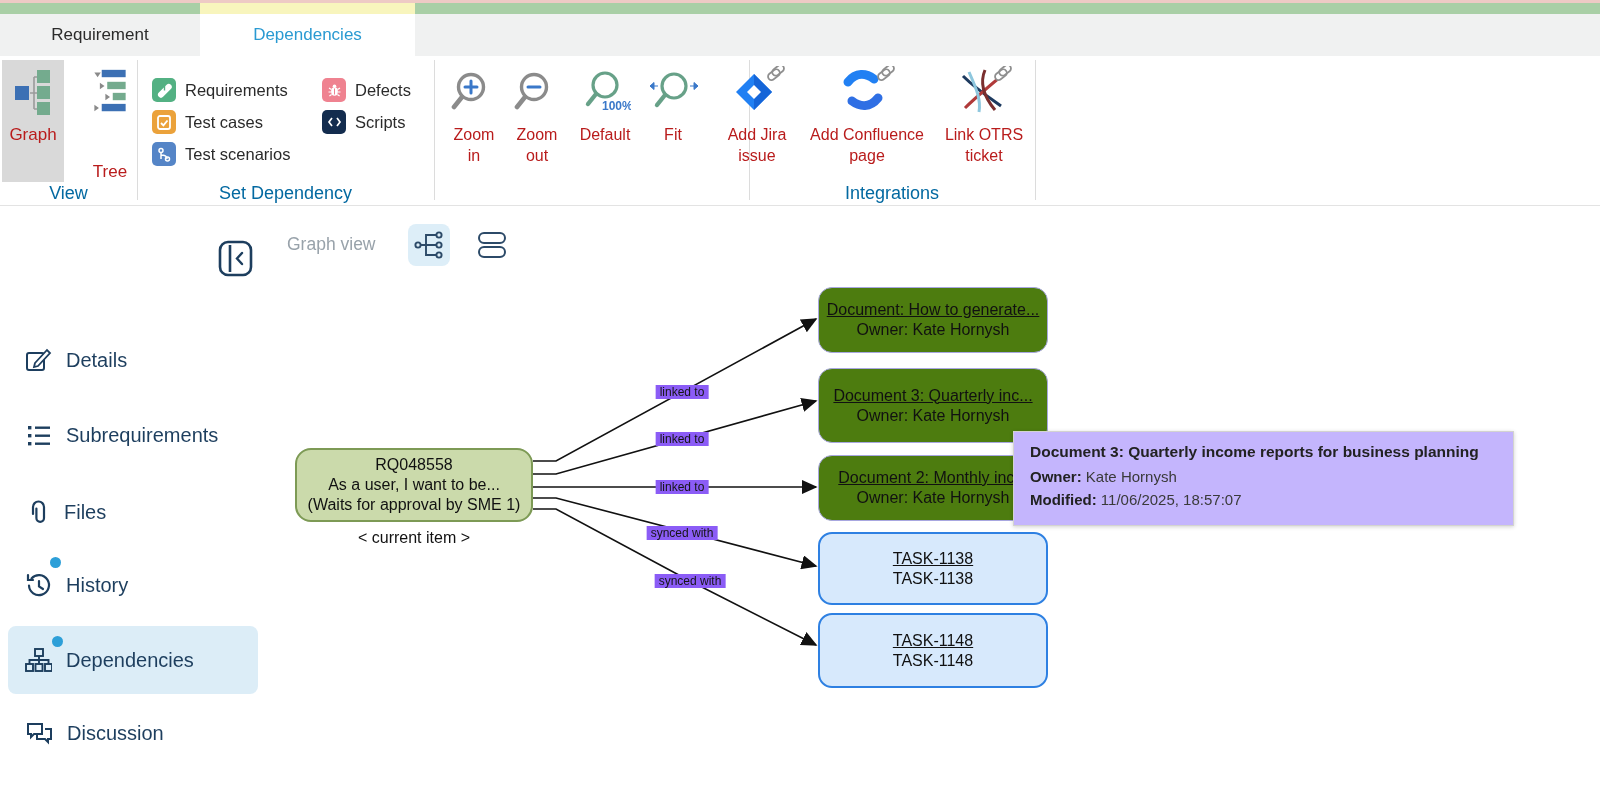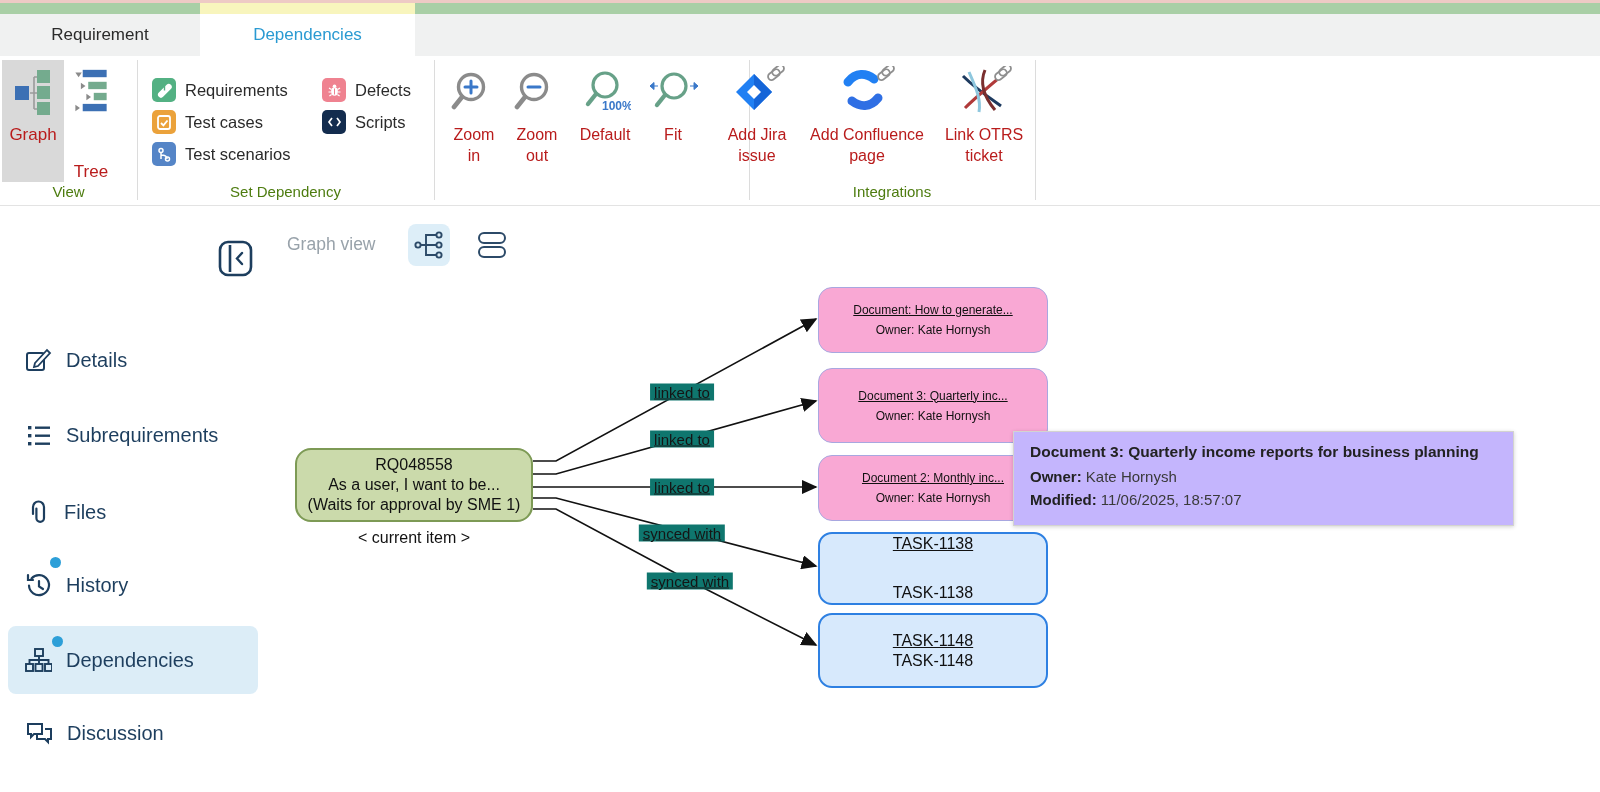--- a/index.html
+++ b/index.html
@@ -15,21 +15,21 @@
   
   .tabrow { left:0; top:14px; width:1600px; height:42px; background:#f0f1f1; }
   .tab { position:absolute; top:0; height:42px; display:flex; align-items:center; justify-content:center;
          font-size:17px; color:#2b2b2b; cursor:default;text-align:right; }
   .tab.req { left:0; width:200px; }
   .tab.dep { left:200px; width:215px; background:#ffffff; color:#2a9ad2; }
 
   
   .ribbon { left:0; top:56px; width:1600px; height:150px; background:#fff; border-bottom:1px solid #e3e3e3; }
   .rb-divider { position:absolute; top:4px; width:1px; height:140px; background:#dcdcdc; }
-  .rb-caption { position:absolute; top:127px; font-size:15px; color:#4d7c0f; text-align:center; }
+  .rb-caption { position:absolute; top:127px; font-size:18px; color:#0369a1; text-align:center; }
   .big-btn { position:absolute; top:4px; height:122px; display:flex; flex-direction:column; align-items:center; }
   .big-btn .lbl { font-size:17px; color:#b91c1c; margin-top:6px; text-align:center; line-height:21px; }
   .big-btn.sel { background:#d9d9d9; }
   .dep-item { position:absolute; display:flex; align-items:center; gap:9px; height:26px; }
   .dep-item .lbl { font-size:16.5px; color:#2b2b2b; }
   .sq-icon { width:24px; height:24px; border-radius:5px; display:flex; align-items:center; justify-content:center; flex:0 0 auto; }
 
   
   .side-item { position:absolute; left:8px; width:250px; height:48px; display:flex; align-items:center; gap:14px; padding-left:17px; border-radius:8px; }
   .side-item .lbl { font-size:20px; color:#1d3e5e; }
@@ -38,24 +38,24 @@
 
   
   .gv-label { font-size:17.5px; color:#98a2aa; }
   .icon-btn { position:absolute; display:flex; align-items:center; justify-content:center; border-radius:8px; }
   .icon-btn.sel { background:#ddeef8; }
 
   
   .gnode { position:absolute; display:flex; flex-direction:column; align-items:center; justify-content:center; text-align:center; z-index:2; }
   .gnode .t1 { text-decoration:underline; }
   .node-current { background:#cbdaab; border:2px solid #7d9a55; border-radius:16px; font-size:16px; line-height:20px; color:#111; }
-  .node-doc { background:#f9a8d4; border:1.5px solid #a8a7e0; border-radius:14px; font-size:12px; line-height:20px; color:#111; }
+  .node-doc { background:#4d7c0f; border:1.5px solid #a8a7e0; border-radius:14px; font-size:16px; line-height:20px; color:#111; }
   .node-task { background:#d7e9fc; border:2px solid #2e80e2; border-radius:14px; font-size:16px; line-height:20px; color:#111; }
   .node-caption { position:absolute; text-align:center; font-size:16px; color:#111; z-index:2; }
-  .edge-label { position:absolute; transform:translate(-50%,-50%); background:#0f766e; padding:0 4px; font-size:15px; color:#151515; z-index:3; white-space:nowrap;text-decoration:underline; }
+  .edge-label { position:absolute; transform:translate(-50%,-50%); background:#8b5cf6; padding:0 4px; font-size:12px; color:#151515; z-index:3; white-space:nowrap; }
   #edges { position:absolute; left:0; top:0; z-index:1; pointer-events:none; }
 
   
   .tooltip { left:1013px; top:431px; width:501px; height:95px; background:#c4b5fd; border:1px solid #d3d3d0;
              box-shadow:0 1px 4px rgba(0,0,0,.18); padding:11px 16px; z-index:6; }
   .tooltip .tt-title { font-size:15.5px; font-weight:bold; color:#222; margin-bottom:7px; }
   .tooltip .tt-row { font-size:15px; color:#3a3a3a; margin-bottom:6px; }
   .tooltip .tt-row b { color:#222; }
 </style>
 </head>
@@ -75,21 +75,21 @@
   <div class="big-btn sel" style="left:2px;width:62px;">
     <svg width="40" height="50" viewBox="0 0 40 50" style="margin-top:8px">
       <path d="M17 25 H21 M21 9 H26 M21 25 H26 M21 41 H26 M21 9 V41" stroke="#9a9a9a" stroke-width="1.6" fill="none"></path>
       <rect x="2" y="18" width="14" height="14" fill="#3c70b4"></rect>
       <rect x="24" y="2" width="13" height="13" fill="#74ab8e"></rect>
       <rect x="24" y="18" width="13" height="13" fill="#74ab8e"></rect>
       <rect x="24" y="34" width="13" height="13" fill="#74ab8e"></rect>
     </svg>
     <span class="lbl">Graph</span>
   </div>
-  <div class="big-btn" style="left:61px;width:60px;gap:41px;">
+  <div class="big-btn" style="left:80px;width:60px;gap:41px;">
     <svg width="38" height="50" viewBox="0 0 38 50" style="margin-top:8px">
       <path d="M2 5 l7 0 -3.5 5 z" fill="#8a8a8a"></path>
       <rect x="10" y="2" width="26" height="8" fill="#3c70b4"></rect>
       <path d="M8 16 l5 3.5 -5 3.5 z" fill="#8a8a8a"></path>
       <rect x="16" y="15" width="20" height="8" fill="#74ab8e"></rect>
       <path d="M14 28 l5 3.5 -5 3.5 z" fill="#8a8a8a"></path>
       <rect x="22" y="27" width="14" height="8" fill="#74ab8e"></rect>
       <path d="M2 40 l5 3.5 -5 3.5 z" fill="#8a8a8a"></path>
       <rect x="10" y="39" width="26" height="8" fill="#3c70b4"></rect>
     </svg>
@@ -336,21 +336,21 @@
   <span>Owner: Kate Hornysh</span>
 </div>
 <div class="gnode node-doc" style="left:818px;top:368px;width:230px;height:75px;">
   <span class="t1">Document 3: Quarterly inc...</span>
   <span>Owner: Kate Hornysh</span>
 </div>
 <div class="gnode node-doc" style="left:818px;top:455px;width:230px;height:66px;">
   <span class="t1">Document 2: Monthly inc...</span>
   <span>Owner: Kate Hornysh</span>
 </div>
-<div class="gnode node-task" style="left:818px;top:532px;width:230px;height:73px;justify-content:space-between;">
+<div class="gnode node-task" style="left:818px;top:532px;width:230px;height:73px;">
   <span class="t1">TASK-1138</span>
   <span>TASK-1138</span>
 </div>
 <div class="gnode node-task" style="left:818px;top:613px;width:230px;height:75px;">
   <span class="t1">TASK-1148</span>
   <span>TASK-1148</span>
 </div>
 
 <div class="abs tooltip">
   <div class="tt-title">Document 3: Quarterly income reports for business planning</div>

